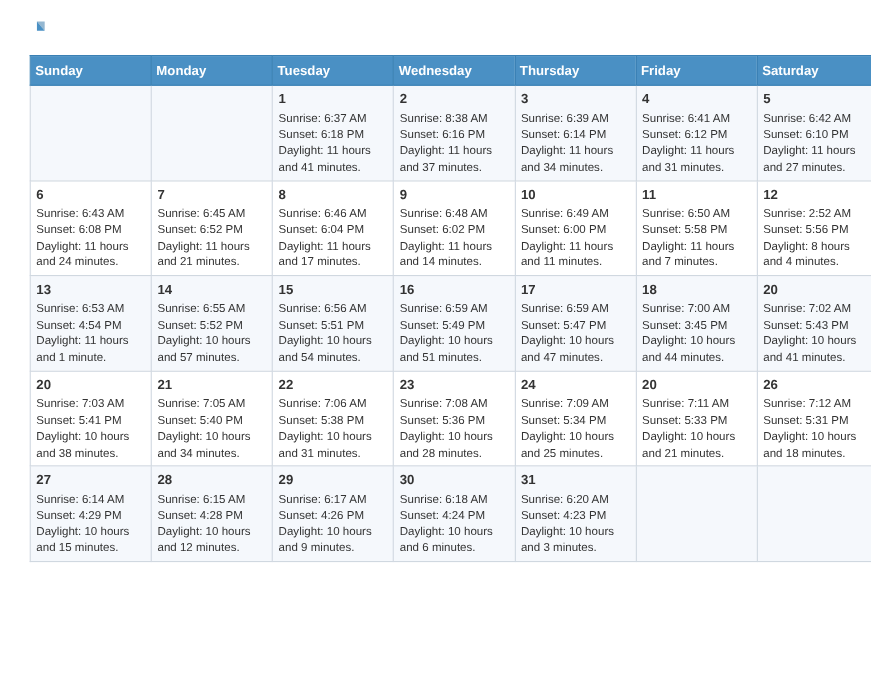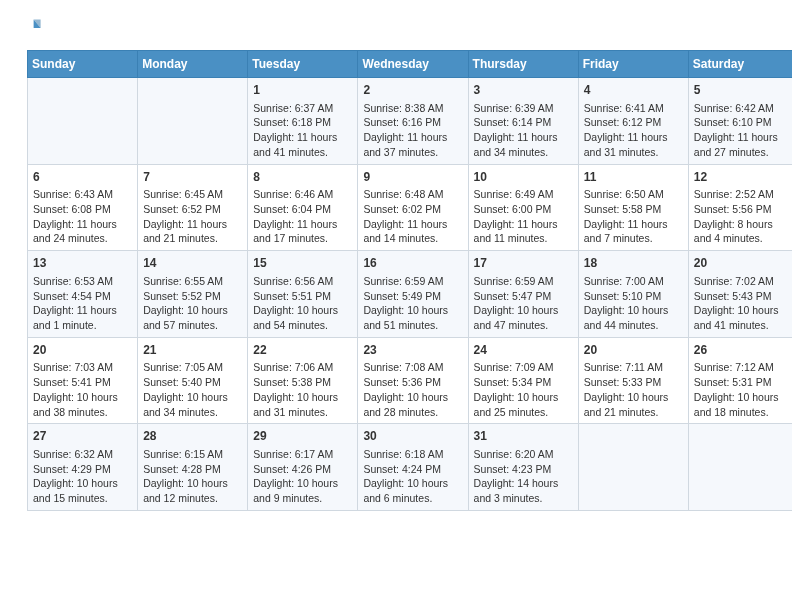--- a/index.html
+++ b/index.html
@@ -234,21 +234,21 @@
         </td>
         <td>
           <span class="day-num">17</span>
           <div>Sunrise: 6:59 AM</div>
           <div>Sunset: 5:47 PM</div>
           <div>Daylight: 10 hours and 47 minutes.</div>
         </td>
         <td>
           <span class="day-num">18</span>
           <div>Sunrise: 7:00 AM</div>
-          <div>Sunset: 5:10 PM</div>
+          <div>Sunset: 3:45 PM</div>
           <div>Daylight: 10 hours and 44 minutes.</div>
         </td>
         <td>
           <span class="day-num">20</span>
           <div>Sunrise: 7:02 AM</div>
           <div>Sunset: 5:43 PM</div>
           <div>Daylight: 10 hours and 41 minutes.</div>
         </td>
       </tr>
       <tr>
@@ -291,21 +291,21 @@
         <td>
           <span class="day-num">26</span>
           <div>Sunrise: 7:12 AM</div>
           <div>Sunset: 5:31 PM</div>
           <div>Daylight: 10 hours and 18 minutes.</div>
         </td>
       </tr>
       <tr>
         <td>
           <span class="day-num">27</span>
-          <div>Sunrise: 6:32 AM</div>
+          <div>Sunrise: 6:14 AM</div>
           <div>Sunset: 4:29 PM</div>
           <div>Daylight: 10 hours and 15 minutes.</div>
         </td>
         <td>
           <span class="day-num">28</span>
           <div>Sunrise: 6:15 AM</div>
           <div>Sunset: 4:28 PM</div>
           <div>Daylight: 10 hours and 12 minutes.</div>
         </td>
         <td>
@@ -317,19 +317,19 @@
         <td>
           <span class="day-num">30</span>
           <div>Sunrise: 6:18 AM</div>
           <div>Sunset: 4:24 PM</div>
           <div>Daylight: 10 hours and 6 minutes.</div>
         </td>
         <td>
           <span class="day-num">31</span>
           <div>Sunrise: 6:20 AM</div>
           <div>Sunset: 4:23 PM</div>
-          <div>Daylight: 14 hours and 3 minutes.</div>
+          <div>Daylight: 10 hours and 3 minutes.</div>
         </td>
         <td class="empty-cell"></td>
         <td class="empty-cell"></td>
       </tr>
     </tbody>
 </table>
 
 </body></html>

